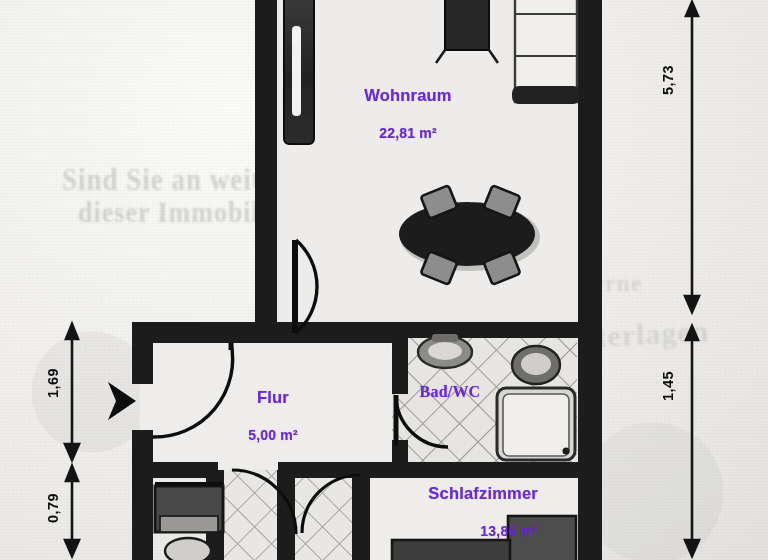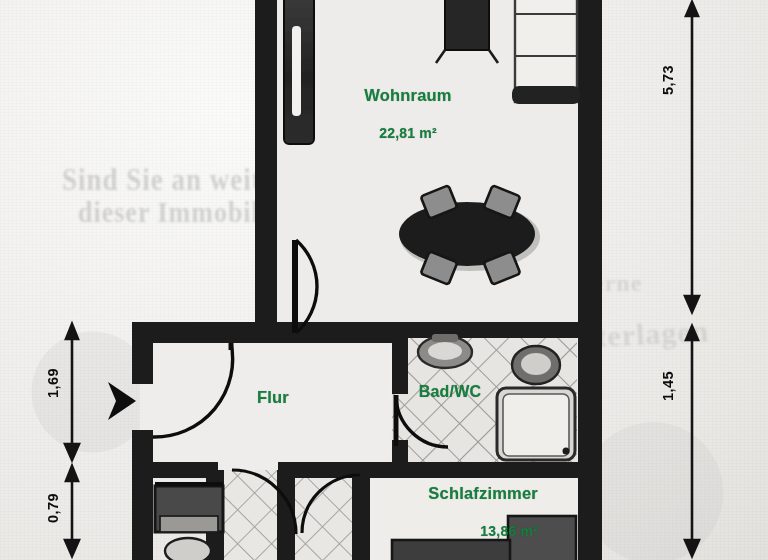--- a/index.html
+++ b/index.html
@@ -42,30 +42,30 @@
   #ghost2{left:78px;top:198px;font-size:26px;transform:scaleY(1.12);}
   #ghost3{left:330px;top:232px;font-size:25px;opacity:.22;}
   #ghost4{left:508px;top:270px;font-size:24px;opacity:.20;}
   #ghost5{left:556px;top:318px;font-size:30px;opacity:.20;transform:rotate(-3deg);}
 
   
   #plan{position:absolute;left:0;top:0;width:768px;height:560px;}
 
   
   .rlabel{
-    position:absolute;text-align:center;color:#15803d;
+    position:absolute;text-align:center;color:#6d28d9;
     font-weight:700;line-height:1.18;letter-spacing:.2px;
     text-shadow:0 0 1px rgba(0,0,0,.35);
   }
   .rlabel .nm{font-size:16.5px;display:block;}
   .rlabel .ar{font-size:14px;display:block;margin-top:20px;}
 
   #lbl-wohn{left:313px;top:86px;width:190px;}
   #lbl-flur{left:208px;top:388px;width:130px;}
-  #lbl-bad {left:390px;top:383px;width:120px;}
+  #lbl-bad {left:390px;top:383px;width:120px;font-family:Liberation Serif, serif;}
   #lbl-bad .nm{font-size:16px;}
   #lbl-schlaf{left:358px;top:484px;width:180px;text-align:right;}
 
   
   .dimtxt{
     position:absolute;color:#0d0d0d;font-weight:700;font-size:14.5px;
     letter-spacing:.4px;white-space:nowrap;
     transform-origin:center center;
   }
   .rot{transform:rotate(-90deg);}
@@ -265,20 +265,21 @@
   </g>
 </svg>
 
 <div class="rlabel" id="lbl-wohn">
   <span class="nm">Wohnraum</span>
   <span class="ar">22,81 m²</span>
 </div>
 
 <div class="rlabel" id="lbl-flur">
   <span class="nm">Flur</span>
+  <span class="ar">5,00 m²</span>
 </div>
 
 <div class="rlabel" id="lbl-bad">
   <span class="nm">Bad/WC</span>
 </div>
 
 <div class="rlabel" id="lbl-schlaf">
   <span class="nm">Schlafzimmer</span>
   <span class="ar">13,86 m²</span>
 </div>

